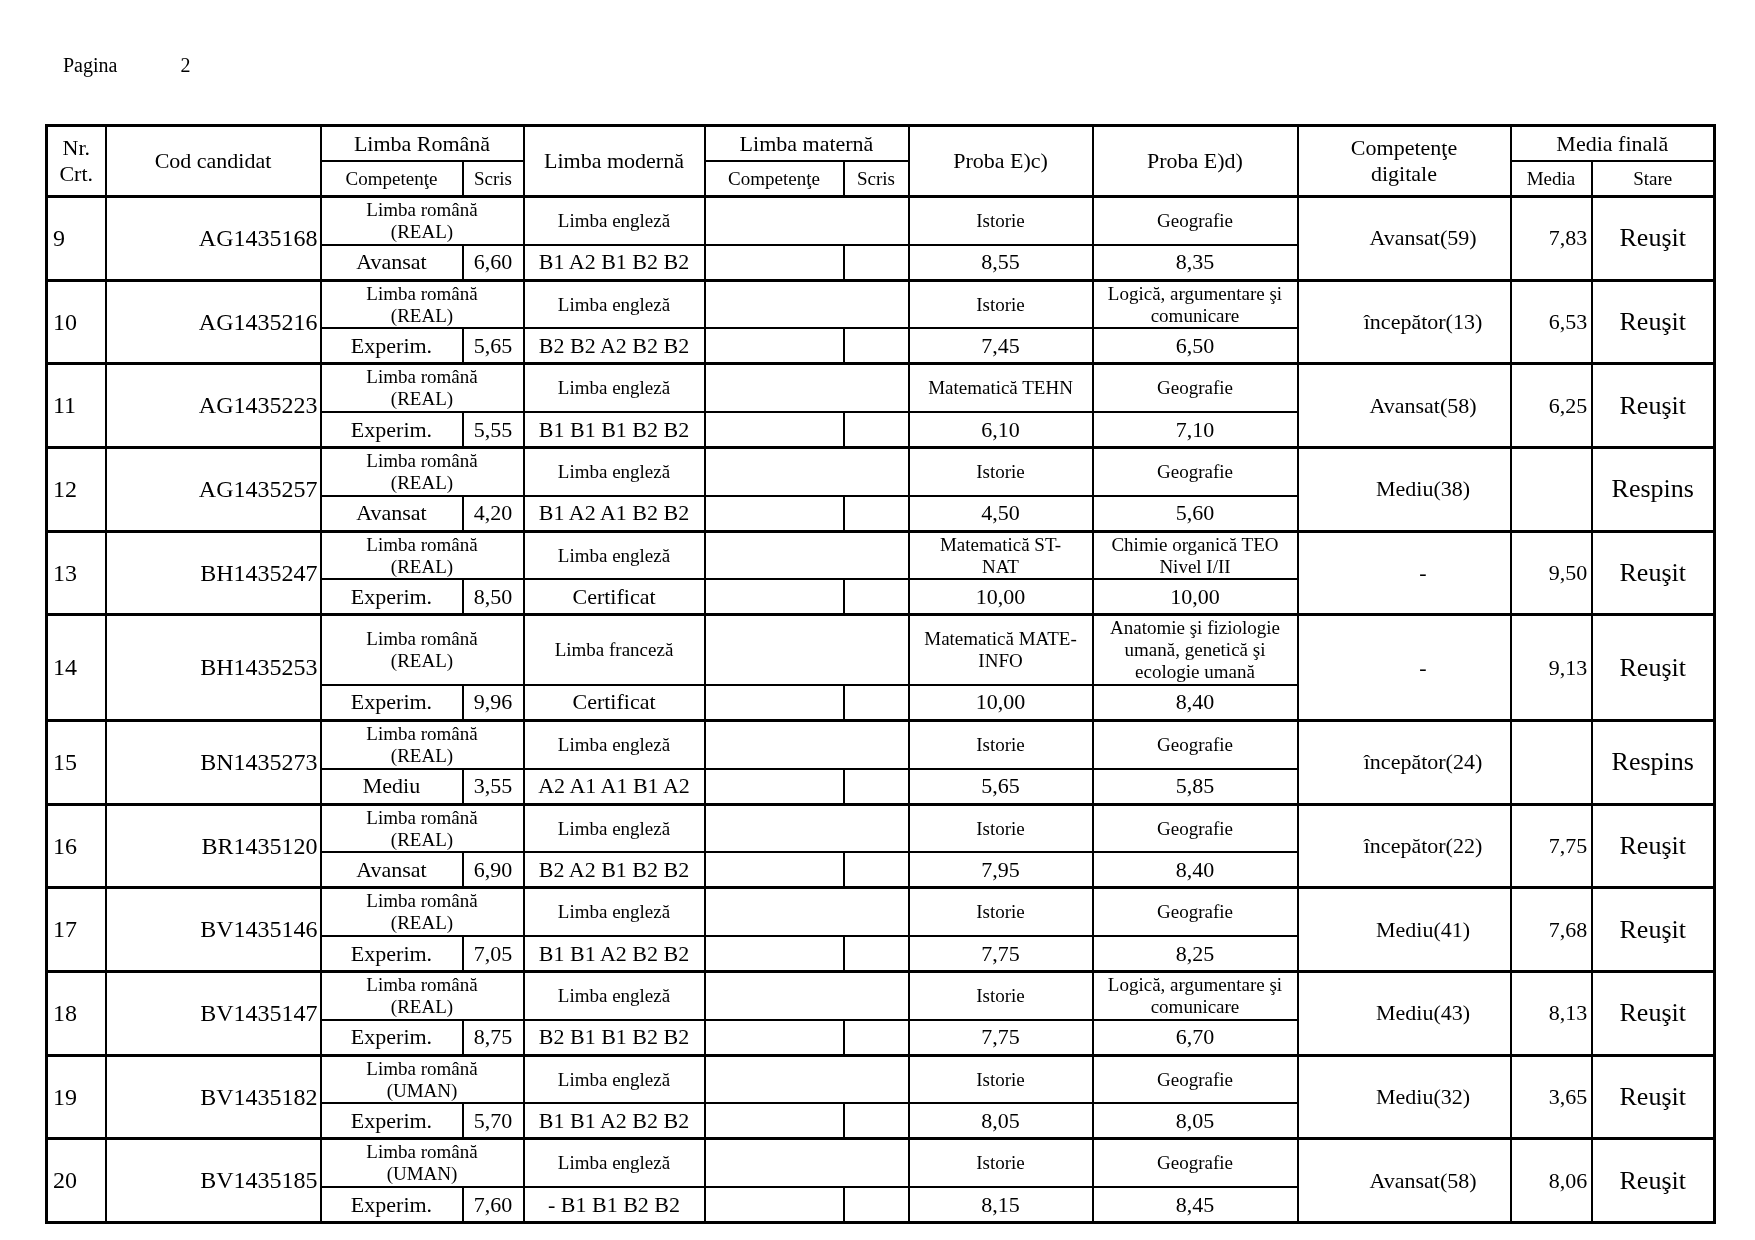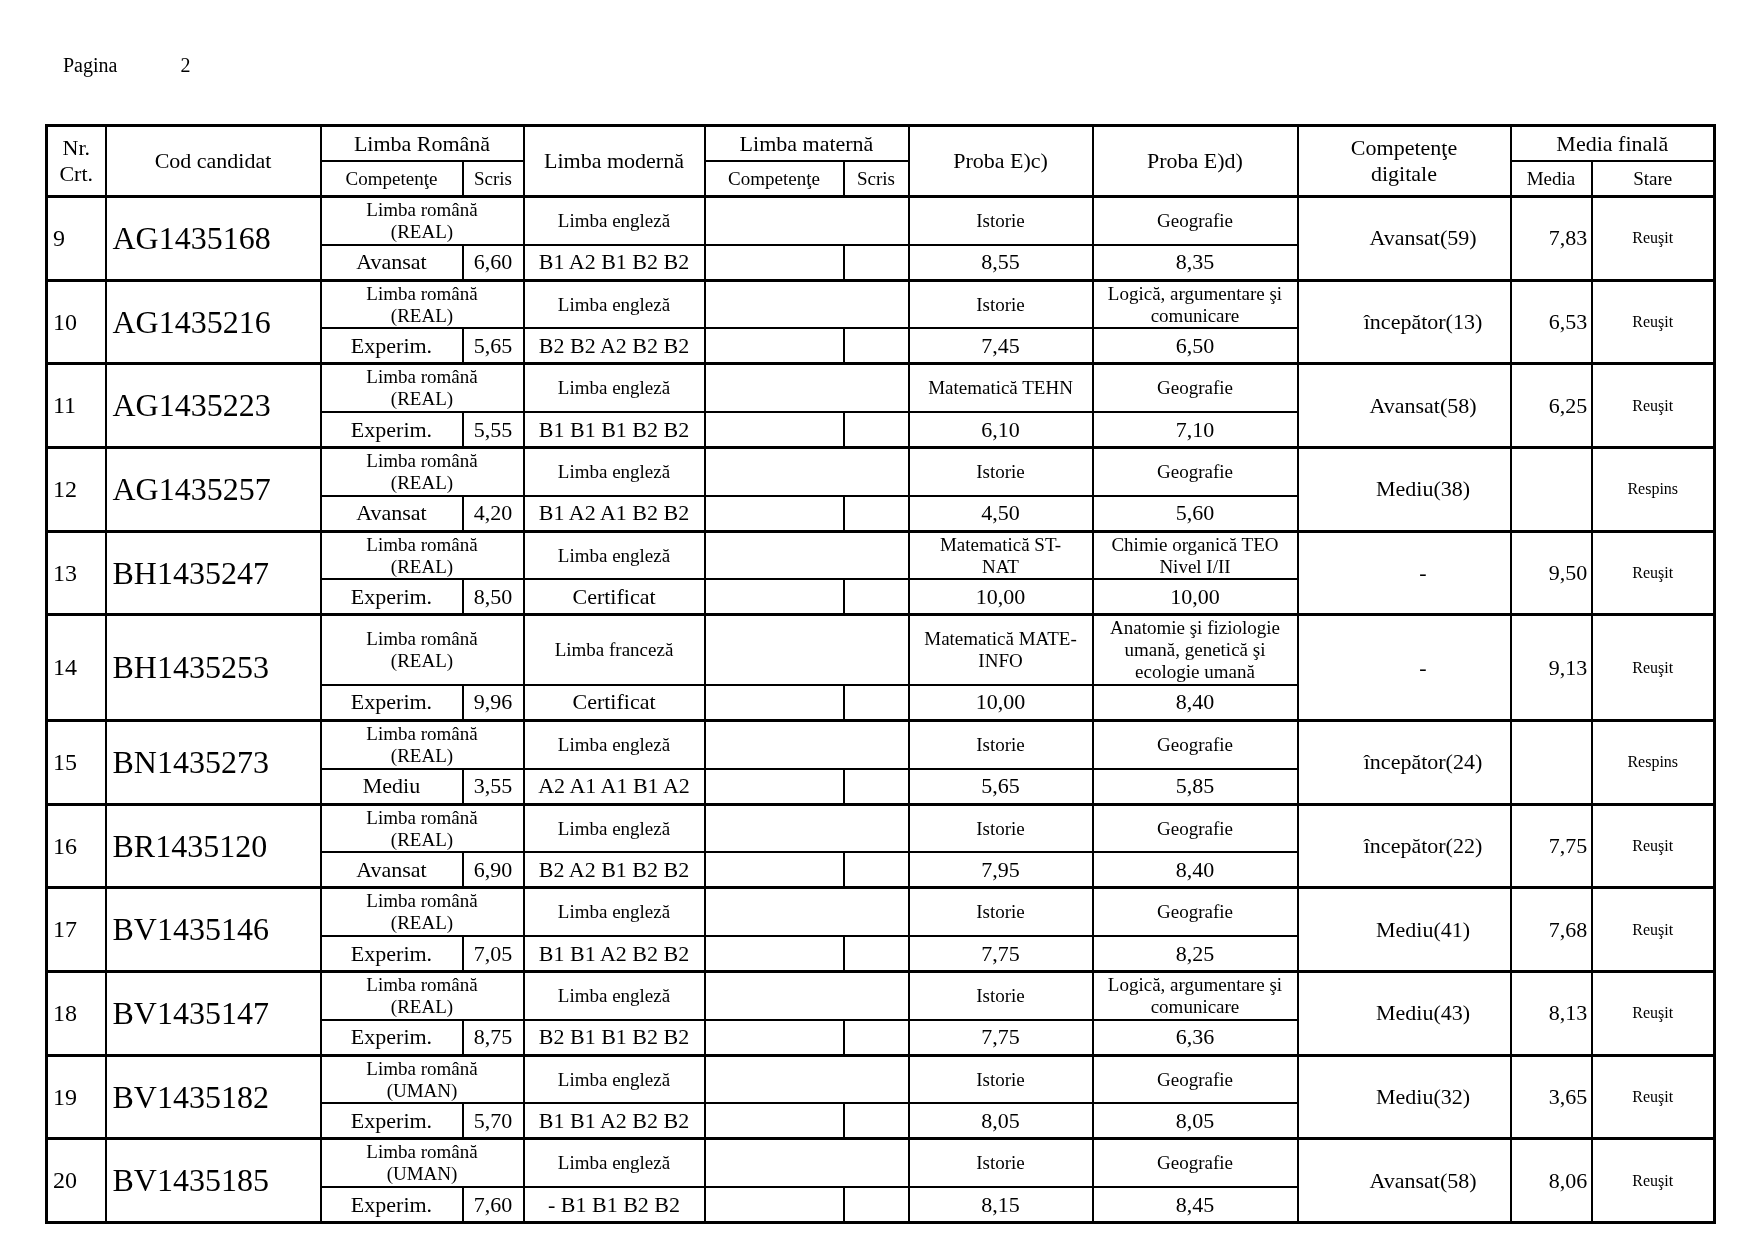--- a/index.html
+++ b/index.html
@@ -38,26 +38,26 @@
     overflow: hidden;
   }
   thead th { font-weight: normal; }
   tr.h1 > th { height: 31px; font-size: 22px; }
   tr.h2 > th { height: 31px; font-size: 19px; }
   th.c-nr, th.c-cod { font-size: 24px; }
   tbody tr.r1 > td { border-top: 3px solid #000; height: 40px; }
   tbody tr.r2 > td { height: 31px; }
   .pre { white-space: pre-line; }
   td.nr  { font-size: 24px; text-align: left; padding-left: 5px; }
-  td.cod { font-size: 32px; text-align: left; padding-left: 6px; }
+  td.cod { font-size: 24px; text-align: right; padding-left: 6px; }
   td.name { font-size: 19px; line-height: 1.15; }
   td.val { font-size: 22px; }
   td.dig { font-size: 22px; padding-left: 40px; }
   td.med { font-size: 22px; padding-left: 36px; }
-  td.sta { font-size: 16px; font-family: Liberation Serif, serif; }
+  td.sta { font-size: 26px; font-family: Liberation Serif, serif; }
 </style>
 </head>
 <body>
 
 <div class="page">
   <div class="pagina">
     <span>Pagina</span>
     <span class="pagenum">2</span>
   </div>
 
@@ -327,21 +327,21 @@
     <td rowspan="2" class="med">8,13</td>
     <td rowspan="2" class="sta">Reuşit</td>
   </tr>
   <tr class="r2">
     <td class="val">Experim.</td>
     <td class="val">8,75</td>
     <td class="val">B2 B1 B1 B2 B2</td>
     <td class="val"></td>
     <td class="val"></td>
     <td class="val">7,75</td>
-    <td class="val">6,36</td>
+    <td class="val">6,70</td>
   </tr>
 
   <tr class="r1">
     <td rowspan="2" class="nr">19</td>
     <td rowspan="2" class="cod">BV1435182</td>
     <td colspan="2" class="name pre">Limba română
 (UMAN)</td>
     <td class="name">Limba engleză</td>
     <td colspan="2" class="name"></td>
     <td class="name pre">Istorie</td>

